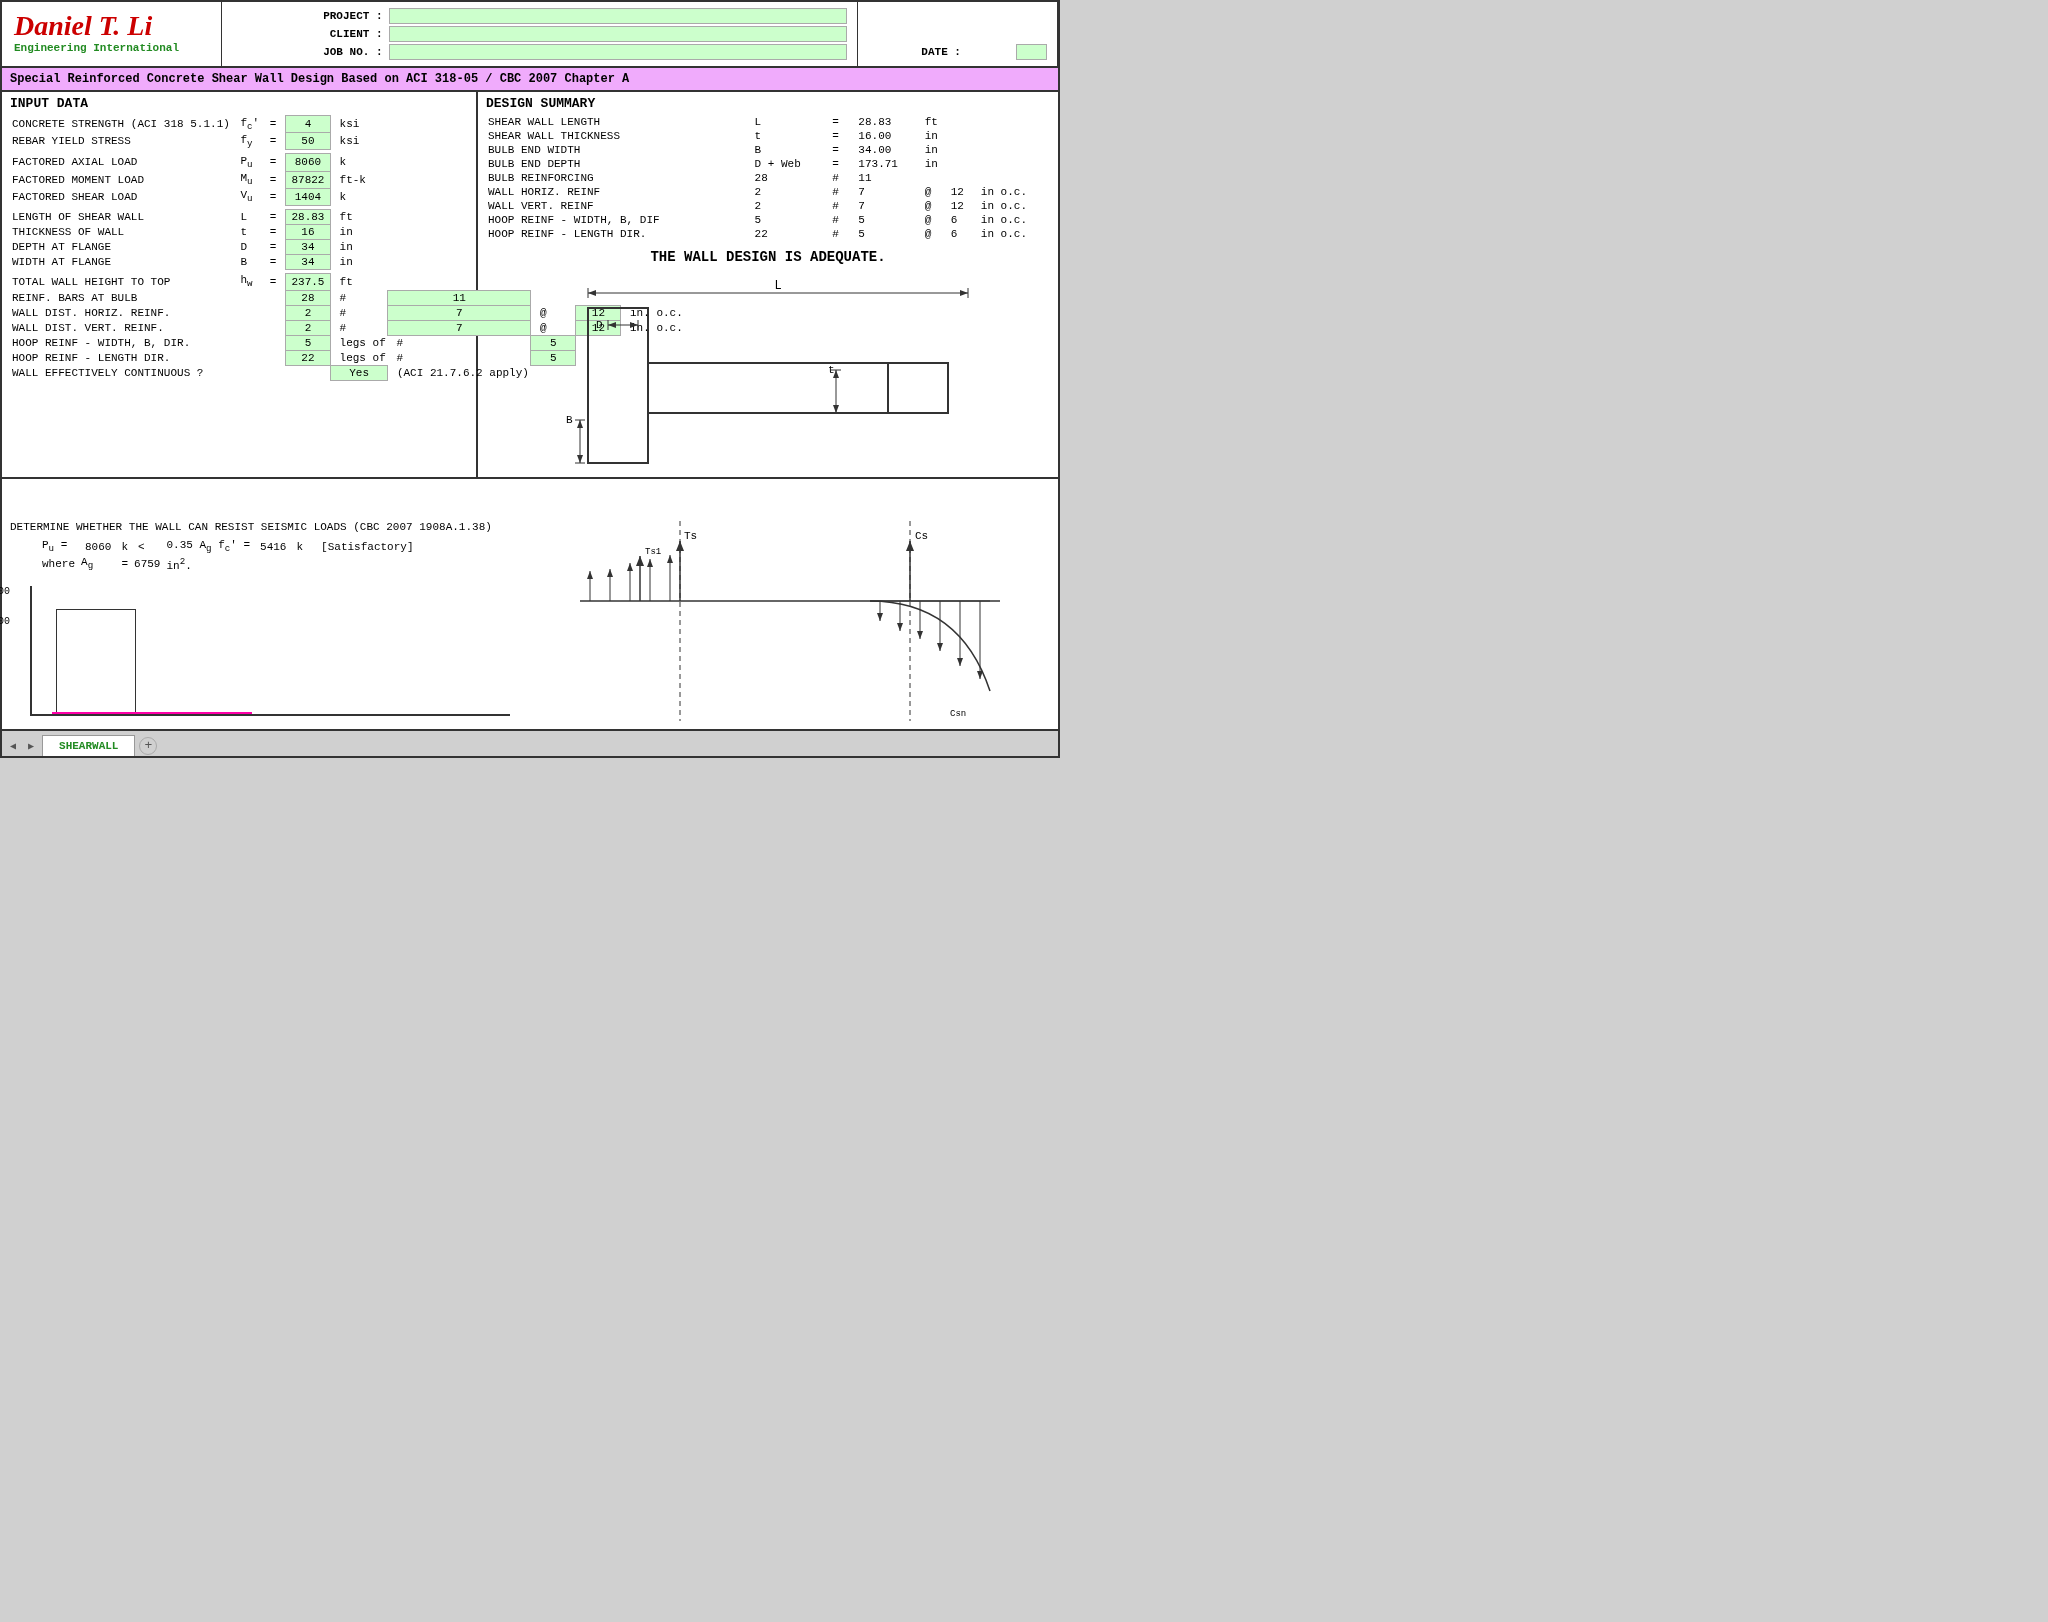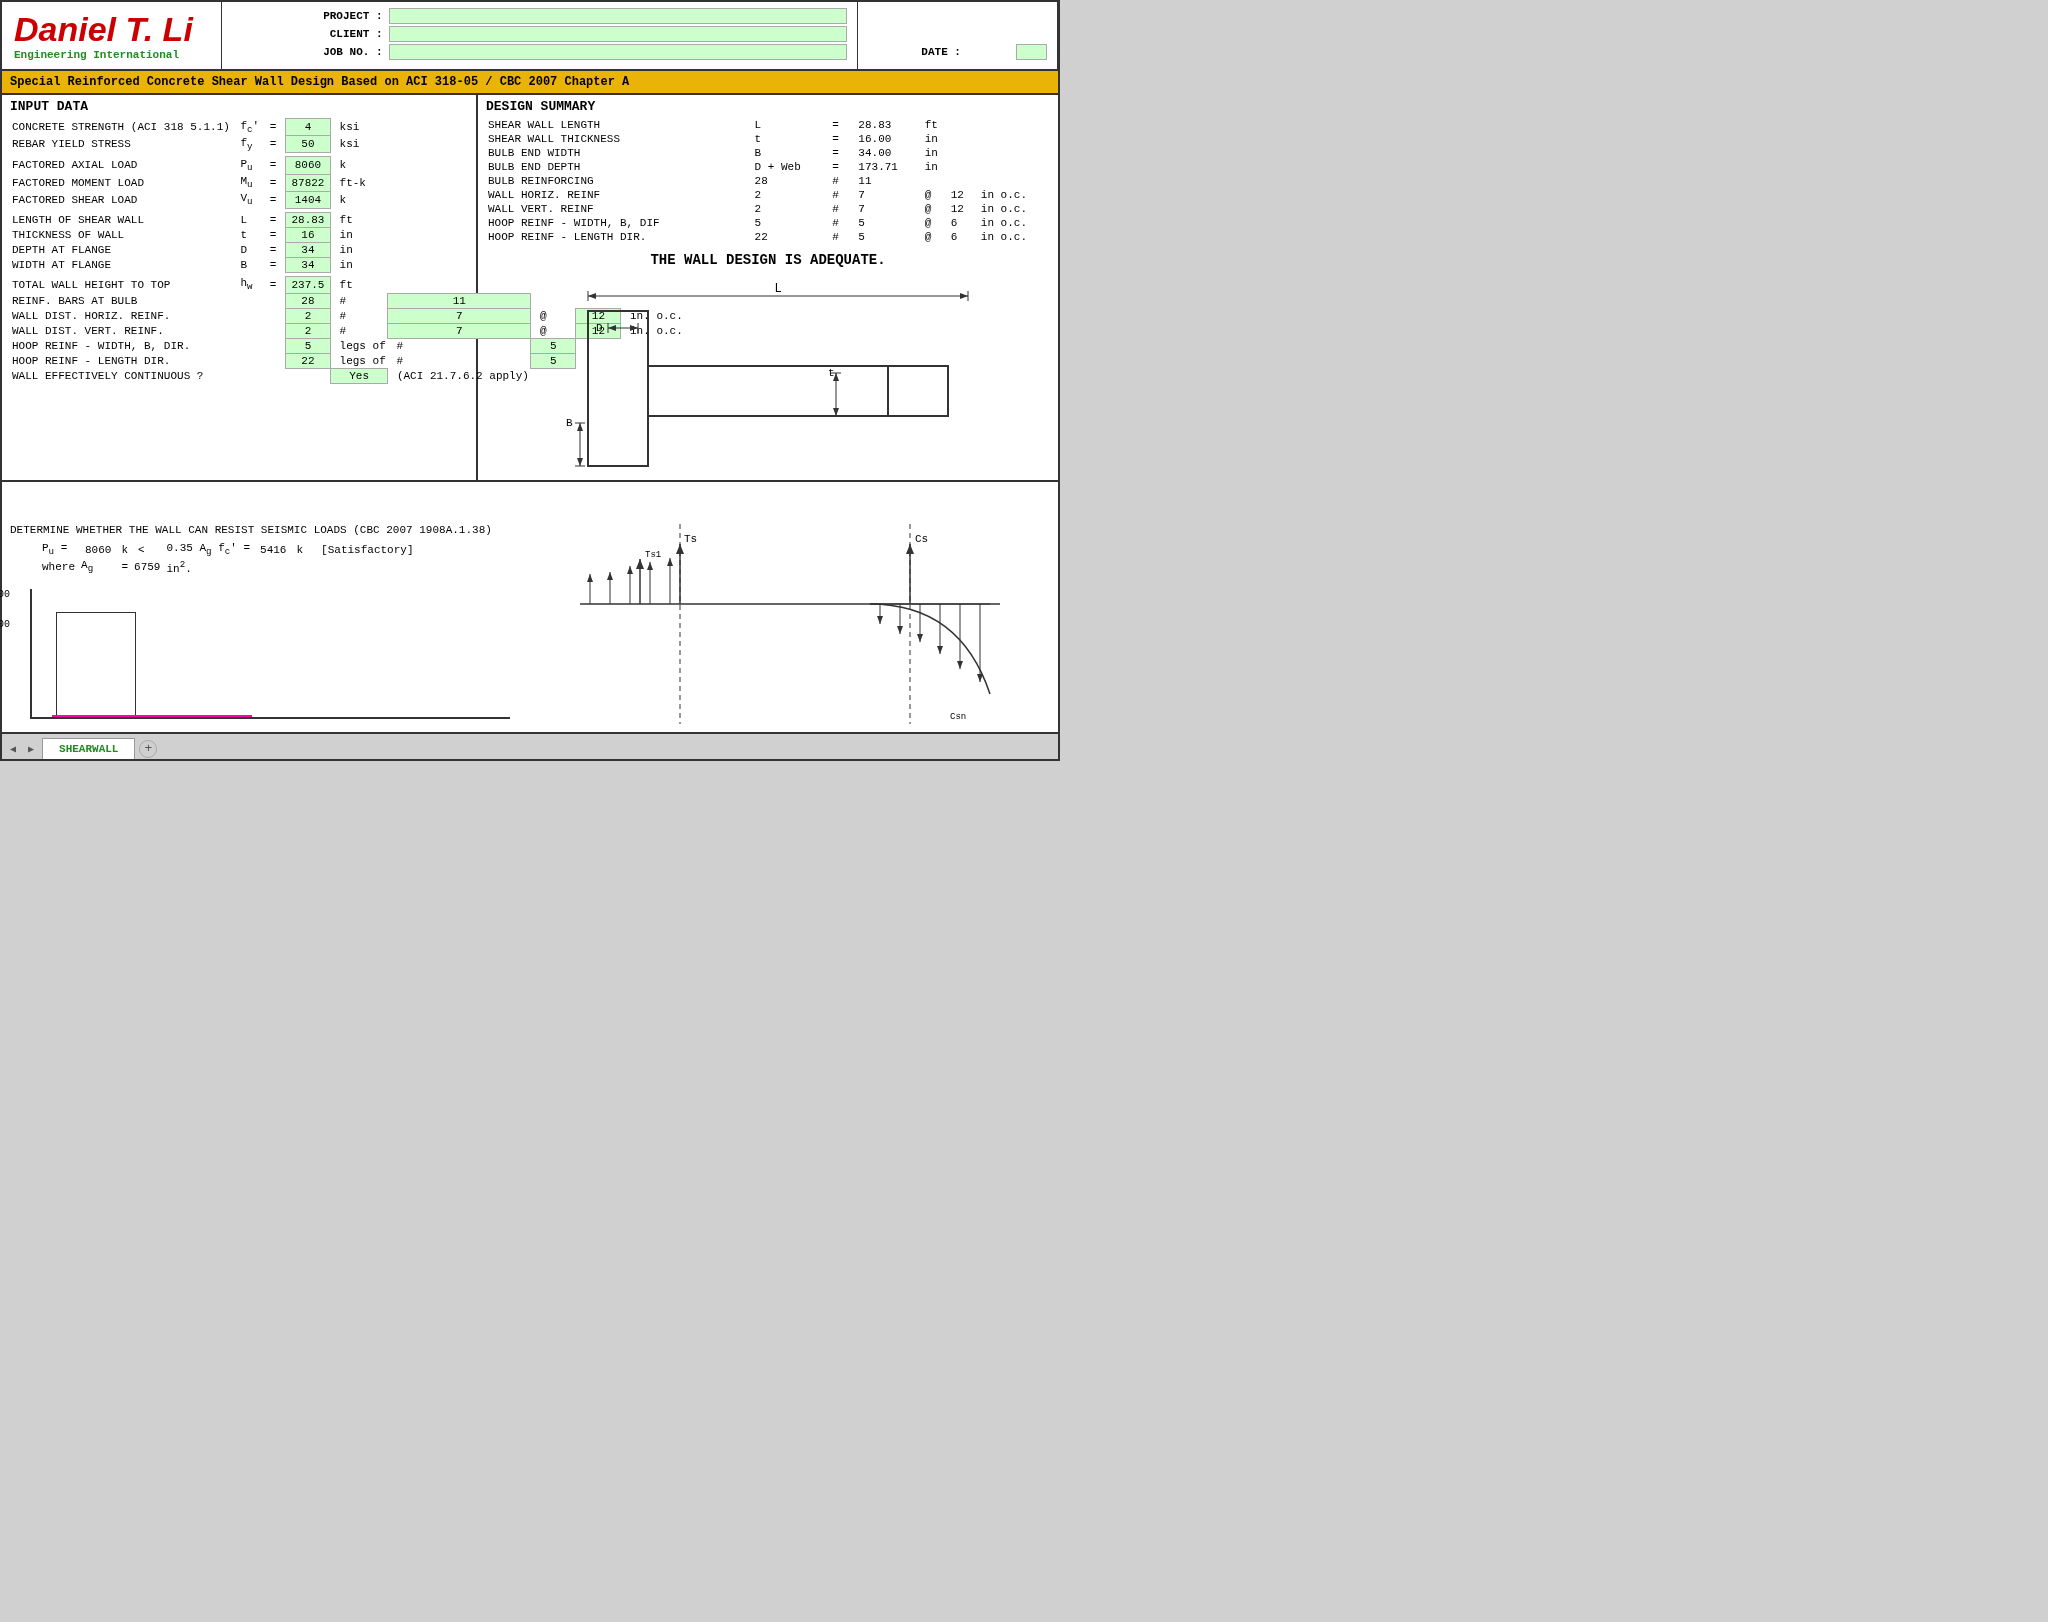--- a/index.html
+++ b/index.html
@@ -19,25 +19,25 @@
       display: flex;
       border-bottom: 2px solid #333;
       background: white;
     }
     .header-logo {
       padding: 8px 12px;
       border-right: 1px solid #333;
       min-width: 220px;
     }
     .logo-name {
-      font-size: 34px;
+      font-size: 28px;
       font-weight: bold;
       font-style: italic;
       color: #cc0000;
-      font-family: Liberation Sans, sans-serif;
+      font-family: Liberation Serif, serif;
     }
     .logo-subtitle {
       color: #228B22;
       font-size: 11px;
       font-weight: bold;
     }
     .header-project {
       padding: 4px 8px;
       flex: 1;
       border-right: 1px solid #333;
@@ -68,21 +68,21 @@
     }
     .header-right table { width: 100%; }
     .header-right td { padding: 2px 4px; font-size: 11px; }
     .header-right .label { font-weight: bold; text-align: right; }
     .header-right .value-cell {
       background: #ccffcc;
       border: 1px solid #aaa;
     }
     
     .title-bar {
-      background: #eab308;
+      background: #f0abfc;
       border-bottom: 2px solid #333;
       padding: 4px 8px;
       font-size: 12px;
       font-weight: bold;
     }
     
     .main-content {
       display: flex;
     }
     .left-panel {

